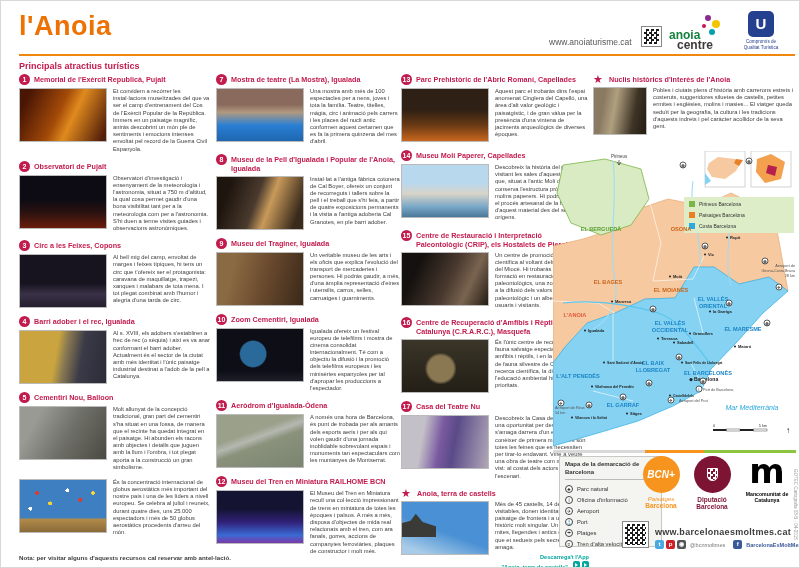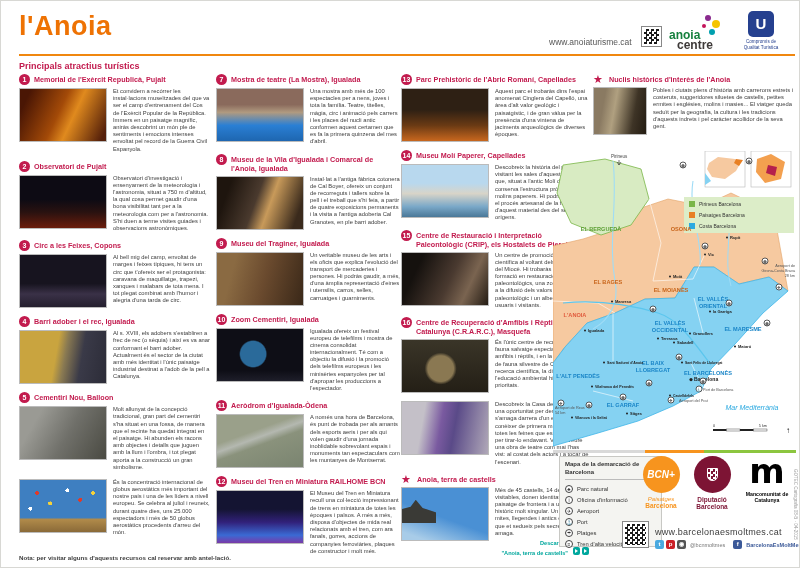--- a/index.html
+++ b/index.html
@@ -93,21 +93,21 @@
   #brand-dipu { left:688px; top:455px; width:46px; }
   #brand-dipu .circ { width:37px; height:37px; background:#7D1434; }
   #brand-dipu .shield { width:11px; height:13px; background:repeating-conic-gradient(#fff 0% 25%, #7D1434 0% 50%) 0 0/5px 5px; border:1.2px solid #fff; border-radius:0 0 5px 5px; }
   #brand-dipu .cap1,#brand-dipu .cap2 { font-size:6.5px; font-weight:bold; color:#7D1434; }
   #brand-dipu .cap1 { margin-top:3px; }
   #brand-manco { left:740px; top:450px; width:52px; }
   #brand-manco .mglyph { font-size:34px; font-weight:bold; color:#000; line-height:40px; font-family:"DejaVu Sans", sans-serif; }
   #brand-manco .cap1 { font-size:5.2px; font-weight:bold; color:#000; line-height:1.2; }
 
   #qr-bottom { position:absolute; left:622px; top:521px; width:25px; height:25px; }
-  #footer-url { position:absolute; left:654px; top:526px; font-size:9px; font-weight:normal; color:#3c3c3c; letter-spacing:.3px; }
+  #footer-url { position:absolute; left:654px; top:526px; font-size:9px; font-weight:bold; color:#3c3c3c; letter-spacing:.3px; }
   #social-row { position:absolute; left:654px; top:539px; display:flex; align-items:center; gap:2px; }
   .soc { width:9px; height:9px; border-radius:2px; color:#fff; font-size:6px; font-weight:bold; text-align:center; line-height:9px; }
   .soc-tw { background:#4AA9E0; } .soc-pi { background:#CB2027; } .soc-ig { background:#555; } .soc-fb { background:#3B5998; margin-left:6px; }
   .soc-handle { font-size:5.5px; color:#777; margin-left:2px; }
   .soc-fbname { font-size:5.5px; font-weight:bold; color:#3B5998; margin-left:2px; }
 
   #credit { position:absolute; right:1px; top:468px; writing-mode:vertical-rl; font-size:4.5px; color:#999; }
   #note { position:absolute; left:18px; top:553px; font-size:6.2px; font-weight:bold; color:#3c3c3c; }
 </style>
 </head>
@@ -199,21 +199,21 @@
           <span class="ititle">Mostra de teatre (La Mostra), Igualada</span>
         </div>
         <div class="item-body">
           <div class="photo p7"></div>
           <div class="itxt">Una mostra amb més de 100 espectacles per a nens, joves i tota la família. Teatre, titelles, màgia, circ i animació pels carrers i les places del nucli antic conformen aquest certamen que es fa la primera quinzena del mes d'abril.</div>
         </div>
       </div>
       <div class="item">
         <div class="item-head">
           <span class="badge">8</span>
-          <span class="ititle">Museu de la Vila d'Igualada i Comarcal de l'Anoia, Igualada</span>
+          <span class="ititle">Museu de la Pell d'Igualada i Popular de l'Anoia, Igualada</span>
         </div>
         <div class="item-body">
           <div class="photo p8"></div>
           <div class="itxt">Instal·lat a l'antiga fàbrica cotonera de Cal Boyer, ofereix un conjunt de recorreguts i tallers sobre la pell i el treball que s'hi feia, a partir de quatre exposicions permanents i la visita a l'antiga adoberia Cal Granotes, en ple barri adober.</div>
         </div>
       </div>
       <div class="item">
         <div class="item-head">
           <span class="badge">9</span>
           <span class="ititle">Museu del Traginer, Igualada</span>
@@ -289,20 +289,24 @@
         <div class="item-head">
           <span class="badge">16</span>
           <span class="ititle">Centre de Recuperació d'Amfibis i Rèptils de Catalunya (C.R.A.R.C.), Masquefa</span>
         </div>
         <div class="item-body">
           <div class="photo p16"></div>
           <div class="itxt">És l'únic centre de recuperació de fauna salvatge especialitzat en amfibis i rèptils, i en la rehabilitació de fauna silvestre de Catalunya. La recerca científica, la divulgació i l'educació ambiental hi marquen les prioritats.</div>
         </div>
       </div>
       <div class="item">
+        <div class="item-head">
+          <span class="badge">17</span>
+          <span class="ititle">Casa del Teatre Nu</span>
+        </div>
         <div class="item-body">
           <div class="photo p17"></div>
           <div class="itxt">Descobreix la Casa del Teatre Nu: una oportunitat per descobrir què s'amaga darrera d'un espectacle i conèixer de primera mà quines són totes les feines que es necessiten per tirar-lo endavant. Vine a veure una obra de teatre com mai l'has vist: al costat dels actors i a tocar de l'escenari.</div>
         </div>
       </div>
       <div class="item">
         <div class="item-head">
           <span class="badge-star">★</span>
           <span class="ititle">Anoia, terra de castells</span>
         </div>

